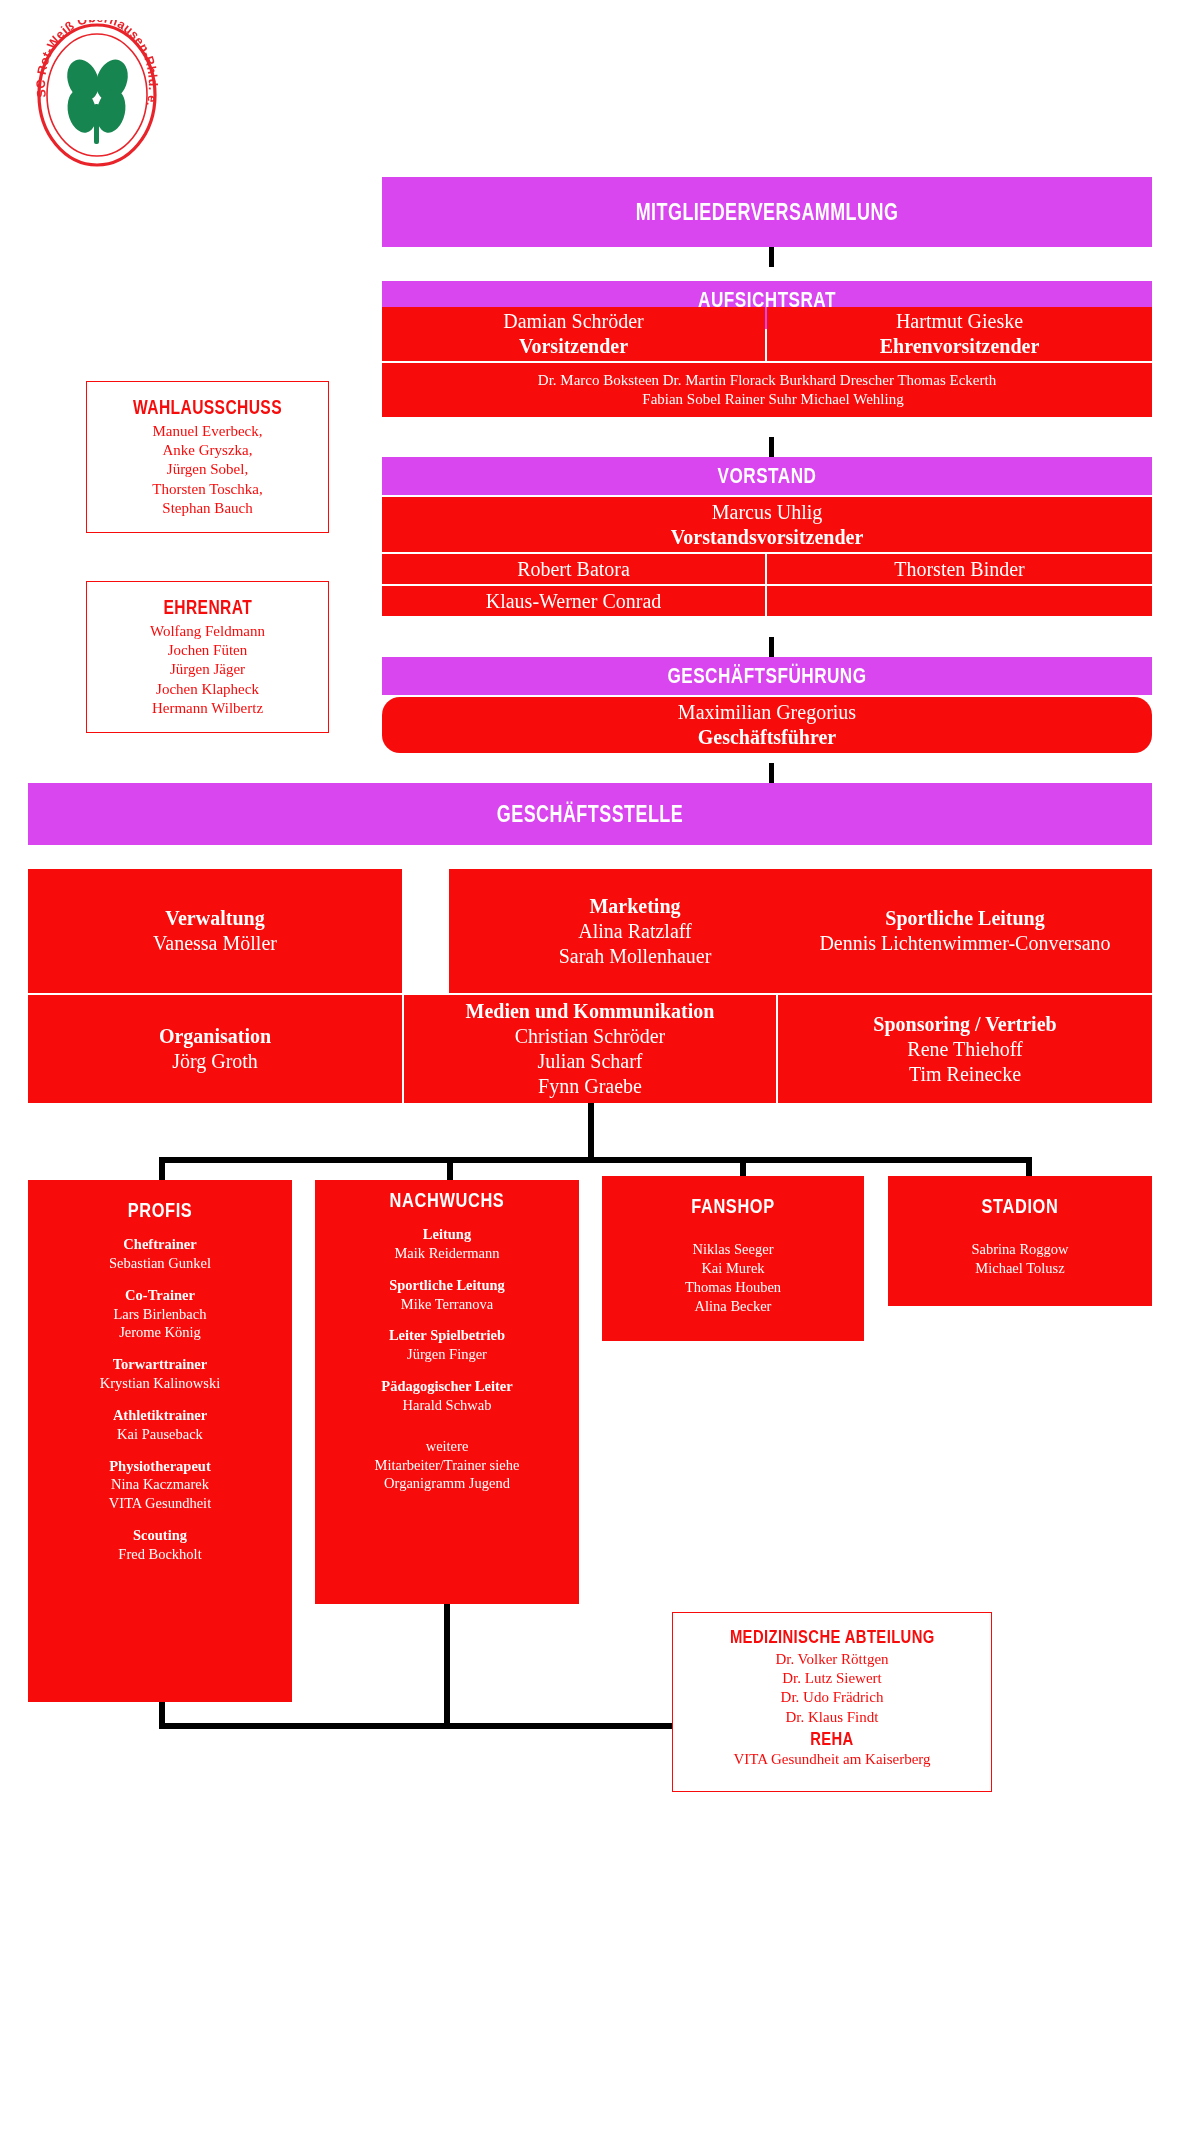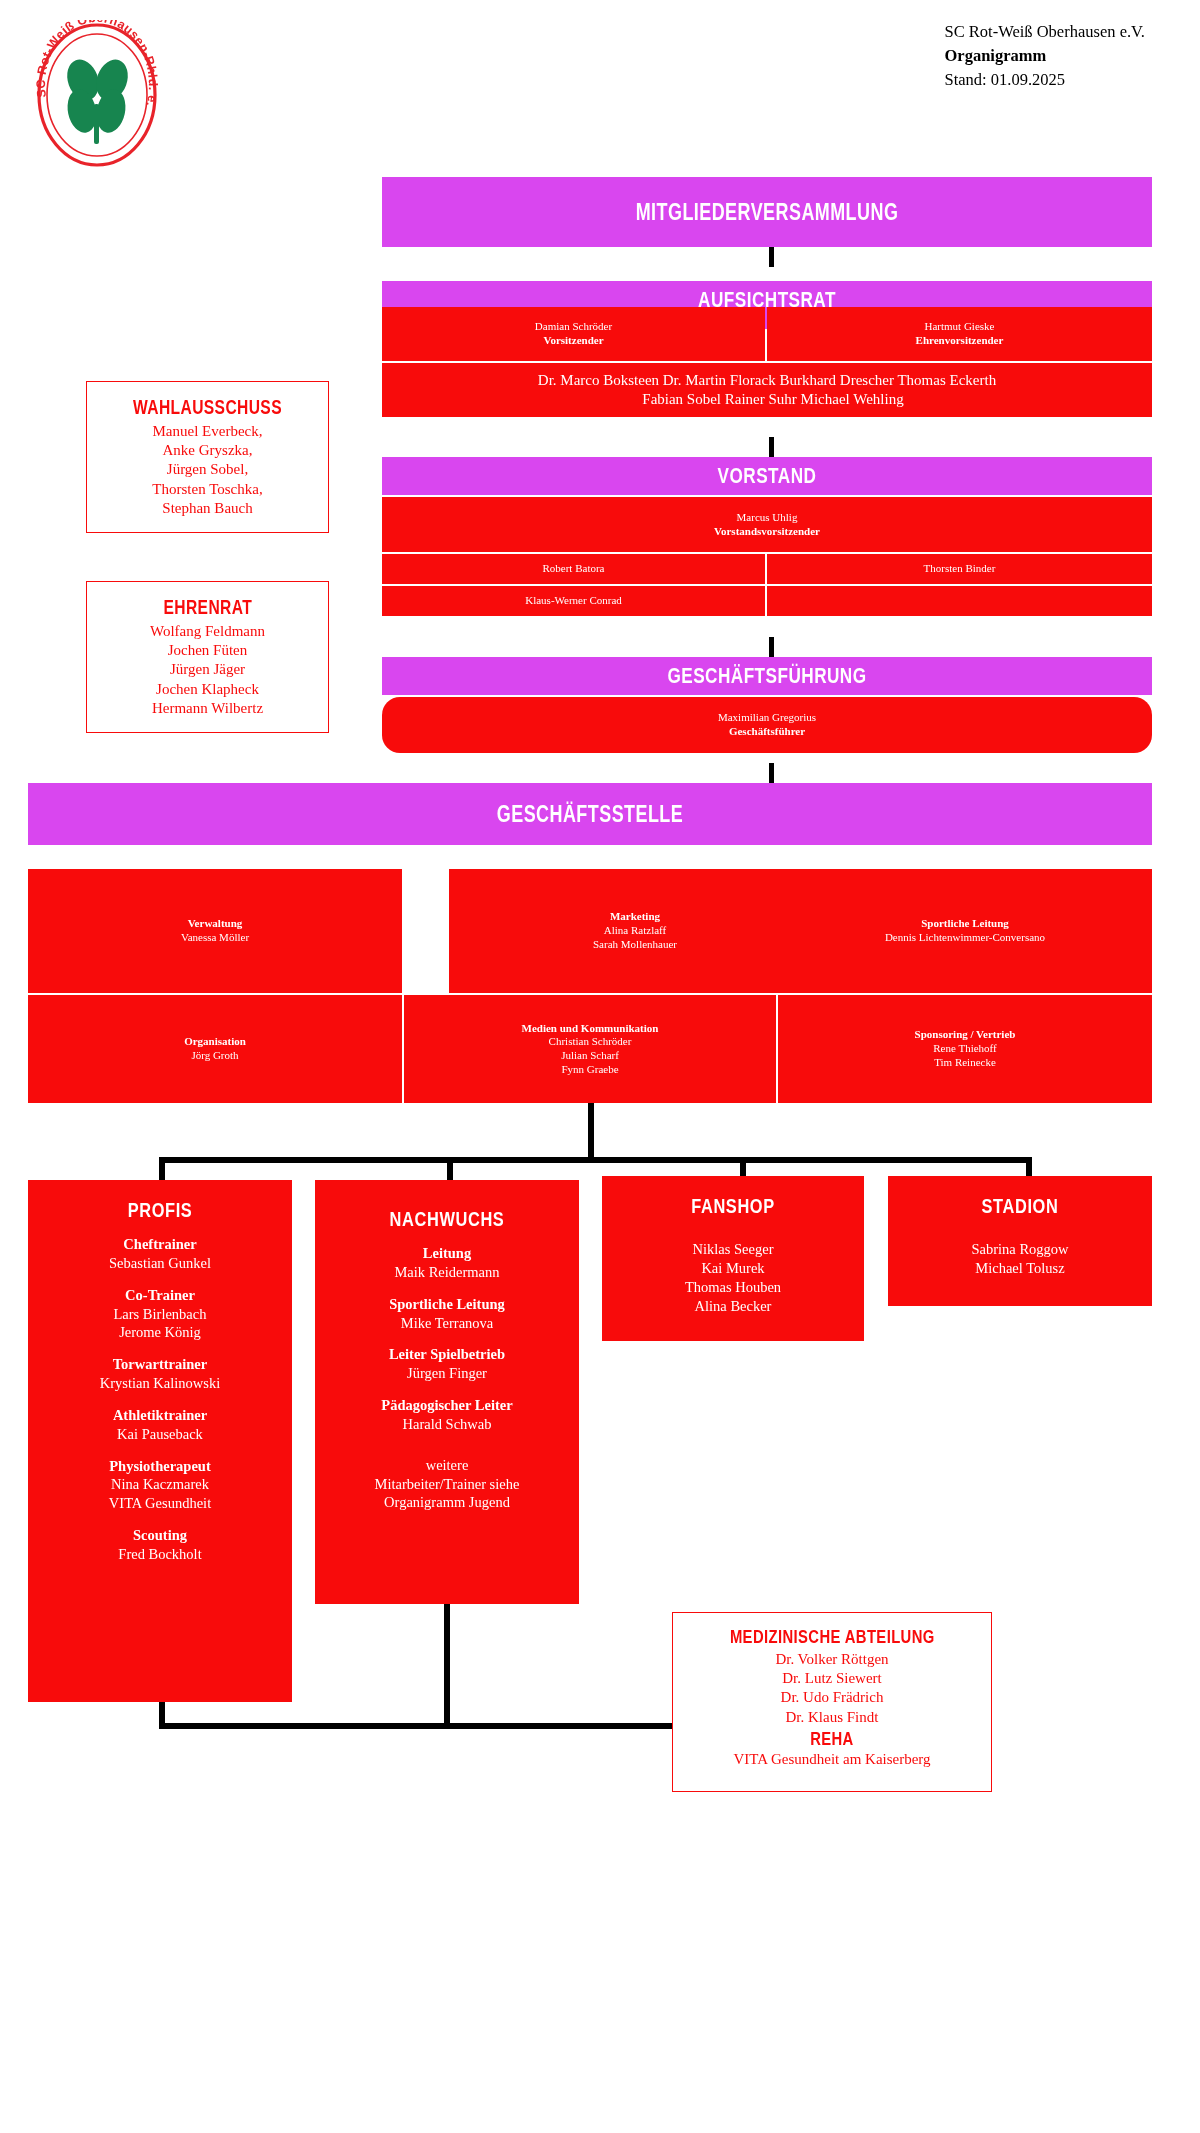--- a/index.html
+++ b/index.html
@@ -55,21 +55,21 @@
     position: absolute;
     display: flex;
     align-items: center;
     justify-content: center;
     text-align: center;
     flex-direction: column;
     background: #f80b0b;
     color: #fff;
     line-height: 1.25;
   }
-  .nm { font-size: 11px; white-space: nowrap; }
+  .nm { font-size: 20px; white-space: nowrap; }
   .nm.b { font-weight: bold; }
 
   .connector { position: absolute; background: #000000; }
 
   
   .obox {
     position: absolute;
     background: #ffffff;
     border: 1.6px solid #f80b0b;
     color: #f80b0b;
@@ -119,25 +119,20 @@
         <ellipse cx="89" cy="91" rx="14" ry="22" transform="rotate(12 89 91)"></ellipse>
         <rect x="72" y="84" width="5" height="40" rx="2"></rect>
       </g>
       <path id="logoArc" d="M 26 86 A 52 63 0 1 1 124 86" fill="none"></path>
       <text font-family="Liberation Sans, sans-serif" font-size="12.5" font-weight="bold" fill="#e8232a" letter-spacing="0.4">
         <textPath href="#logoArc" startOffset="4%">SC Rot-Weiß Oberhausen-Rhld. e.V.</textPath>
       </text>
     </svg>
   </div>
 
-  <div class="header-text">
-    <div class="ln">SC Rot-Weiß Oberhausen e.V.</div>
-    <div class="ln bold">Organigramm</div>
-    <div class="ln">Stand: 01.09.2025</div>
-  </div>
 </div>
 
 <div class="connector" style="left:769px; top:247px; width:5px; height:20px;"></div>
 <div class="connector" style="left:769px; top:437px; width:5px; height:20px;"></div>
 <div class="connector" style="left:769px; top:637px; width:5px; height:20px;"></div>
 <div class="connector" style="left:769px; top:763px; width:5px; height:20px;"></div>
 
 <div class="rbox" style="left:382px; top:177px; width:770px; height:70px;">
   <div class="rbox-title" style="font-size:23px; line-height:70px;">MITGLIEDERVERSAMMLUNG</div>
 </div>
@@ -273,21 +268,21 @@
     <div class="role">Physiotherapeut</div>
     <div class="person">Nina Kaczmarek</div>
     <div class="person">VITA Gesundheit</div>
   </div>
   <div class="grp">
     <div class="role">Scouting</div>
     <div class="person">Fred Bockholt</div>
   </div>
 </div>
 
-<div class="dept" style="left:315px; top:1180px; width:264px; height:424px; padding-top:27px;">
+<div class="dept" style="left:315px; top:1180px; width:264px; height:424px; padding-top:8px;">
   <div class="dtitle">NACHWUCHS</div>
   <div class="grp">
     <div class="role">Leitung</div>
     <div class="person">Maik Reidermann</div>
   </div>
   <div class="grp">
     <div class="role">Sportliche Leitung</div>
     <div class="person">Mike Terranova</div>
   </div>
   <div class="grp">

